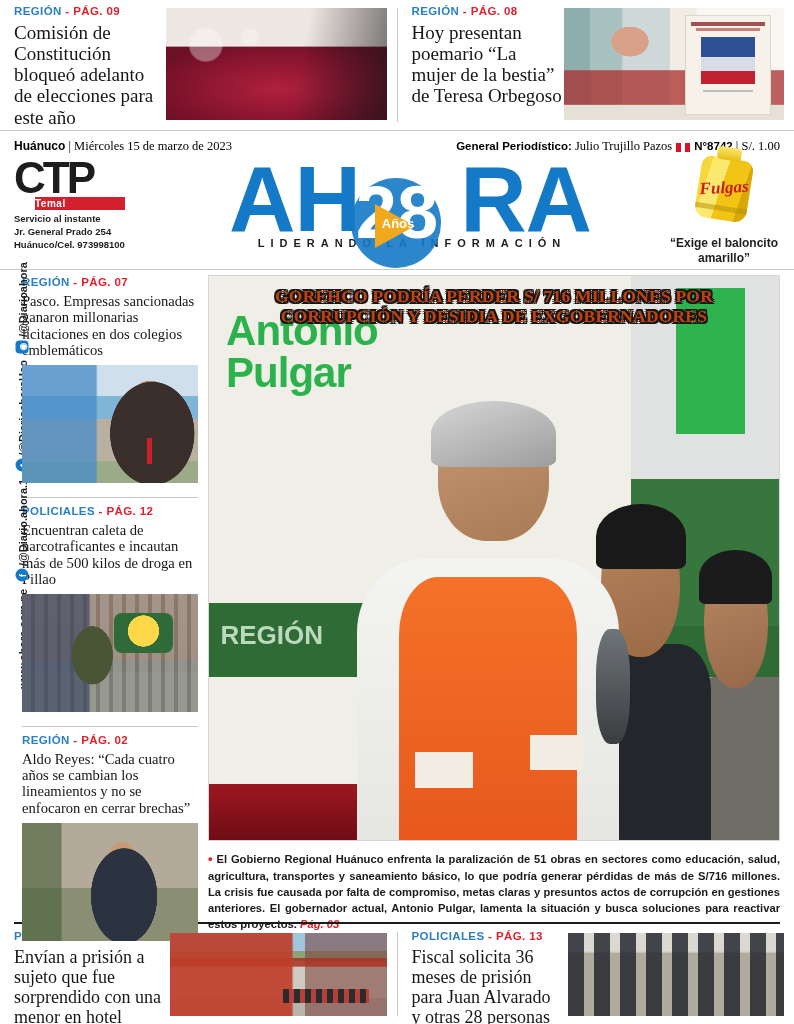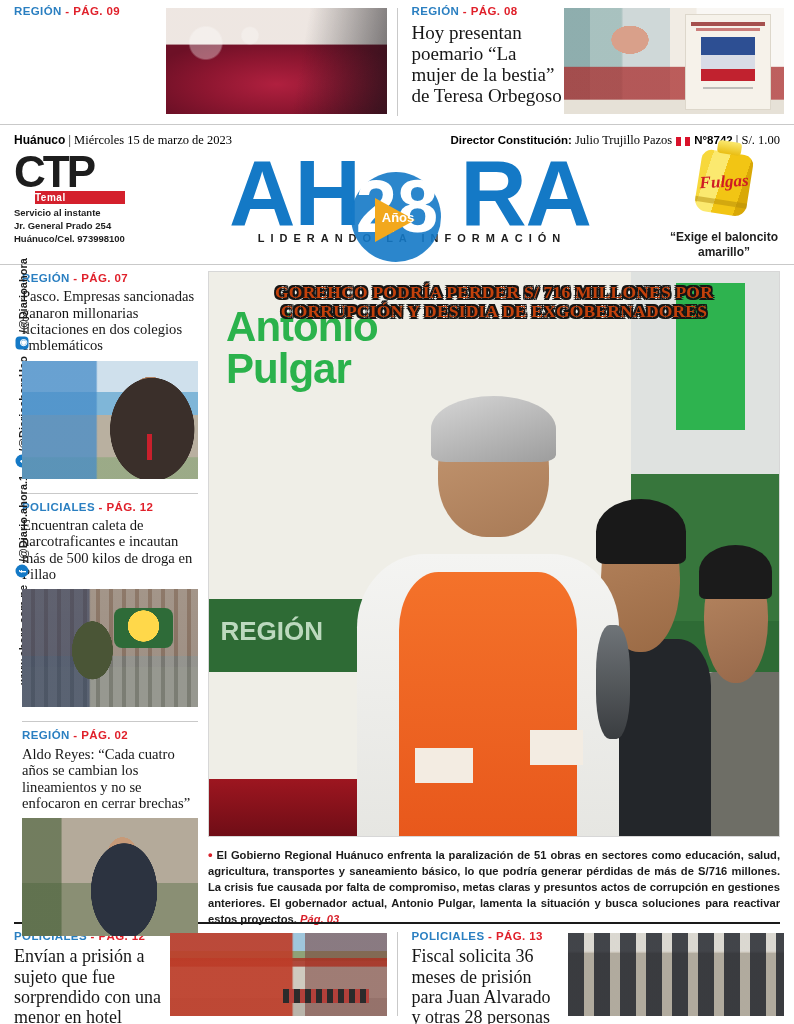--- a/index.html
+++ b/index.html
@@ -238,20 +238,21 @@
 
 <div class="page">
 
   <div class="topstrip">
 
     <div class="topcell">
       <div class="txt">
         <div class="kicker">
           <span>REGIÓN</span><span class="pg"> - PÁG. 09</span>
         </div>
+        <p class="hl">Comisión de Constitución bloqueó adelanto de elecciones para este año</p>
       </div>
       <div class="pic photo pic-congress">
         <div class="ov"></div>
       </div>
     </div>
 
     <div class="vdiv"></div>
 
     <div class="topcell">
       <div class="txt">
@@ -273,21 +274,21 @@
   </div>
 
   <div class="rule"></div>
 
   <div class="masthead">
     <div class="mh-line">
       <div class="mh-left">
         <b>Huánuco</b><span> | </span><span>Miércoles 15 de marzo de 2023</span>
       </div>
       <div class="mh-right">
-        <b>Director Constitución:</b><span> Julio Trujillo Pazos</span><span class="flagicon"></span><b>N°8742</b><span> | S/. 1.00</span>
+        <b>General Periodístico:</b><span> Julio Trujillo Pazos</span><span class="flagicon"></span><b>N°8742</b><span> | S/. 1.00</span>
       </div>
     </div>
 
     <div class="mh-body">
 
       <div class="ctp">
         <div class="ctp-logo">CTP</div>
         <span class="ctp-temal">Temal</span>
         <div class="ctp-addr">
           <div>Servicio al instante</div>

